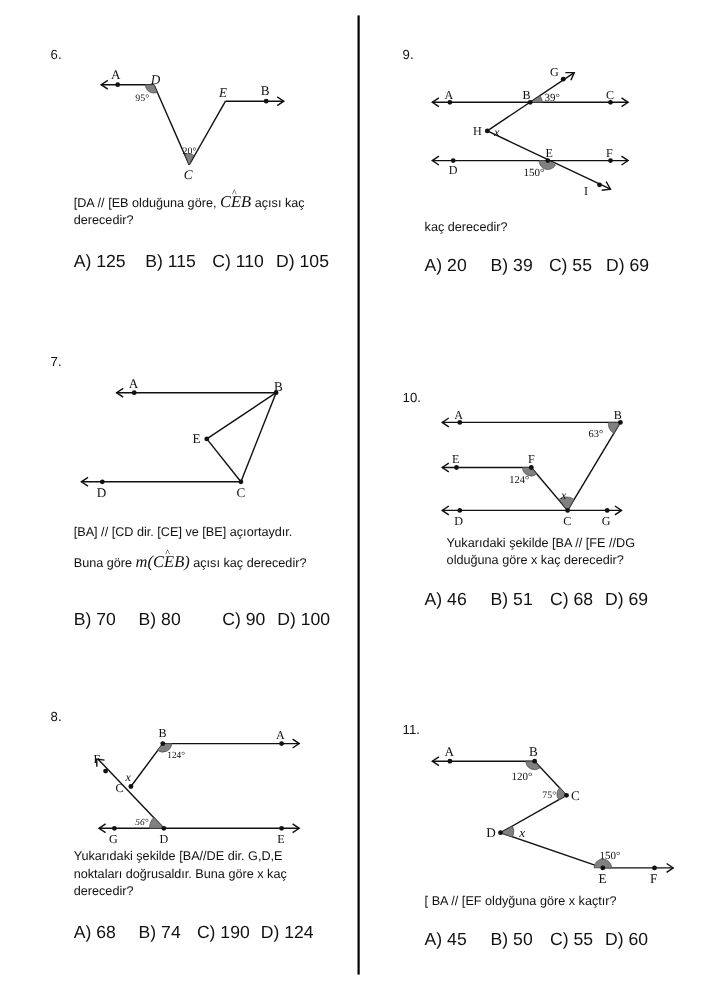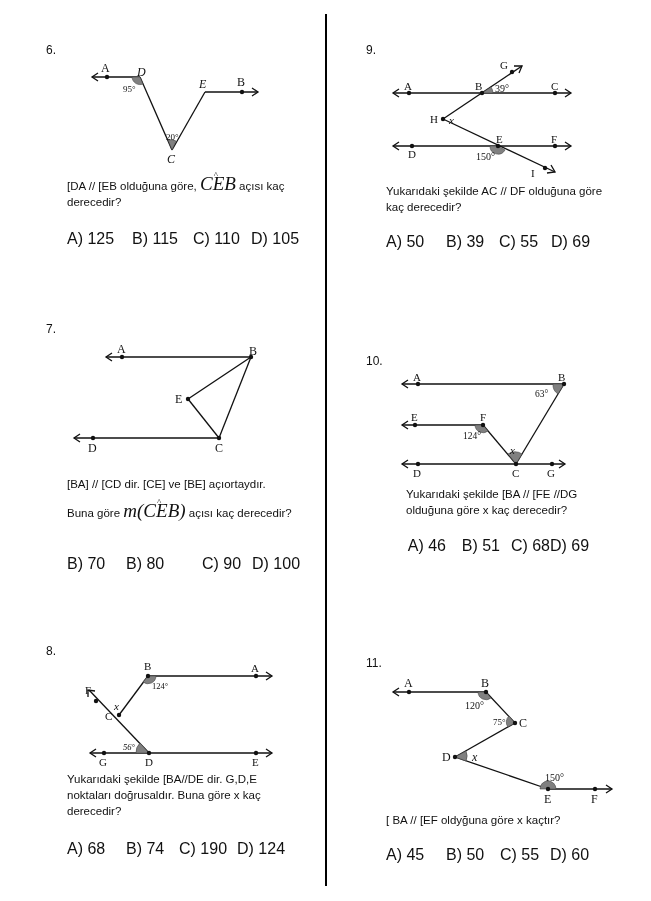--- a/index.html
+++ b/index.html
@@ -4,21 +4,21 @@
 <style>
   html, body { margin:0; padding:0; background:#ffffff; }
   body { width:651px; height:901px; position:relative; overflow:hidden; font-family:"Liberation Sans", sans-serif; color:#111; }
   .qnum { position:absolute; font-size:12px; font-weight:normal; }
   .qtext { position:absolute; font-size:11.5px; line-height:16px; color:#111; }
   .choices { position:absolute; font-size:16px; display:flex; gap:0; color:#111; }
   .choice { display:inline-block; }
   .divider { position:absolute; left:325px; top:14px; width:1.5px; height:872px; background:#000; }
   svg.fig { position:absolute; left:0; top:0; width:651px; height:901px; pointer-events:none; }
   svg text { font-family:"Liberation Serif", serif; fill:#111; }
-  .math { font-family:"Liberation Serif", serif; font-style:italic; font-size:19px; position:relative; }
+  .math { font-family:"Liberation Serif", serif; font-style:italic; font-size:15px; position:relative; }
   .hat { position:relative; display:inline-block; }
   .hat::before { content:"^"; position:absolute; left:1px; top:-9px; font-size:9px; font-style:normal; }
 </style>
 </head>
 <body>
 
 <div class="divider"></div>
 
 <div class="qnum" style="left:46px;top:43px;">6.</div>
 <div class="qtext" style="left:67px;top:176px;width:250px;">
@@ -56,36 +56,36 @@
 </div>
 <div class="choices" style="left:67px;top:840px;">
   <span class="choice" style="width:59px">A)  68</span>
   <span class="choice" style="width:53px">B)  74</span>
   <span class="choice" style="width:58px">C) 190</span>
   <span class="choice">D) 124</span>
 </div>
 
 <div class="qnum" style="left:366px;top:43px;">9.</div>
 <div class="qtext" style="left:386px;top:183px;width:260px;">
-  <span>Yukarıdaki şekilde AC // DF olduğuna göre</span><br>
+  <br>
   <span>kaç derecedir?</span>
 </div>
 <div class="choices" style="left:386px;top:233px;">
-  <span class="choice" style="width:60px">A)  50</span>
+  <span class="choice" style="width:60px">A)  20</span>
   <span class="choice" style="width:53px">B)  39</span>
   <span class="choice" style="width:52px">C)  55</span>
   <span class="choice">D) 69</span>
 </div>
 
 <div class="qnum" style="left:366px;top:354px;">10.</div>
 <div class="qtext" style="left:406px;top:486px;width:260px;">
   <span>Yukarıdaki şekilde  [BA // [FE //DG</span><br>
   <span>olduğuna göre x kaç derecedir?</span>
 </div>
-<div class="choices" style="left:386px;top:537px;text-align:right;">
+<div class="choices" style="left:386px;top:537px;">
   <span class="choice" style="width:60px">A)  46</span>
   <span class="choice" style="width:54px">B)  51</span>
   <span class="choice" style="width:50px">C)  68</span>
   <span class="choice">D) 69</span>
 </div>
 
 <div class="qnum" style="left:366px;top:656px;">11.</div>
 <div class="qtext" style="left:386px;top:812px;width:260px;">[ BA // [EF oldyğuna göre x kaçtır?</div>
 <div class="choices" style="left:386px;top:846px;">
   <span class="choice" style="width:60px">A)  45</span>

